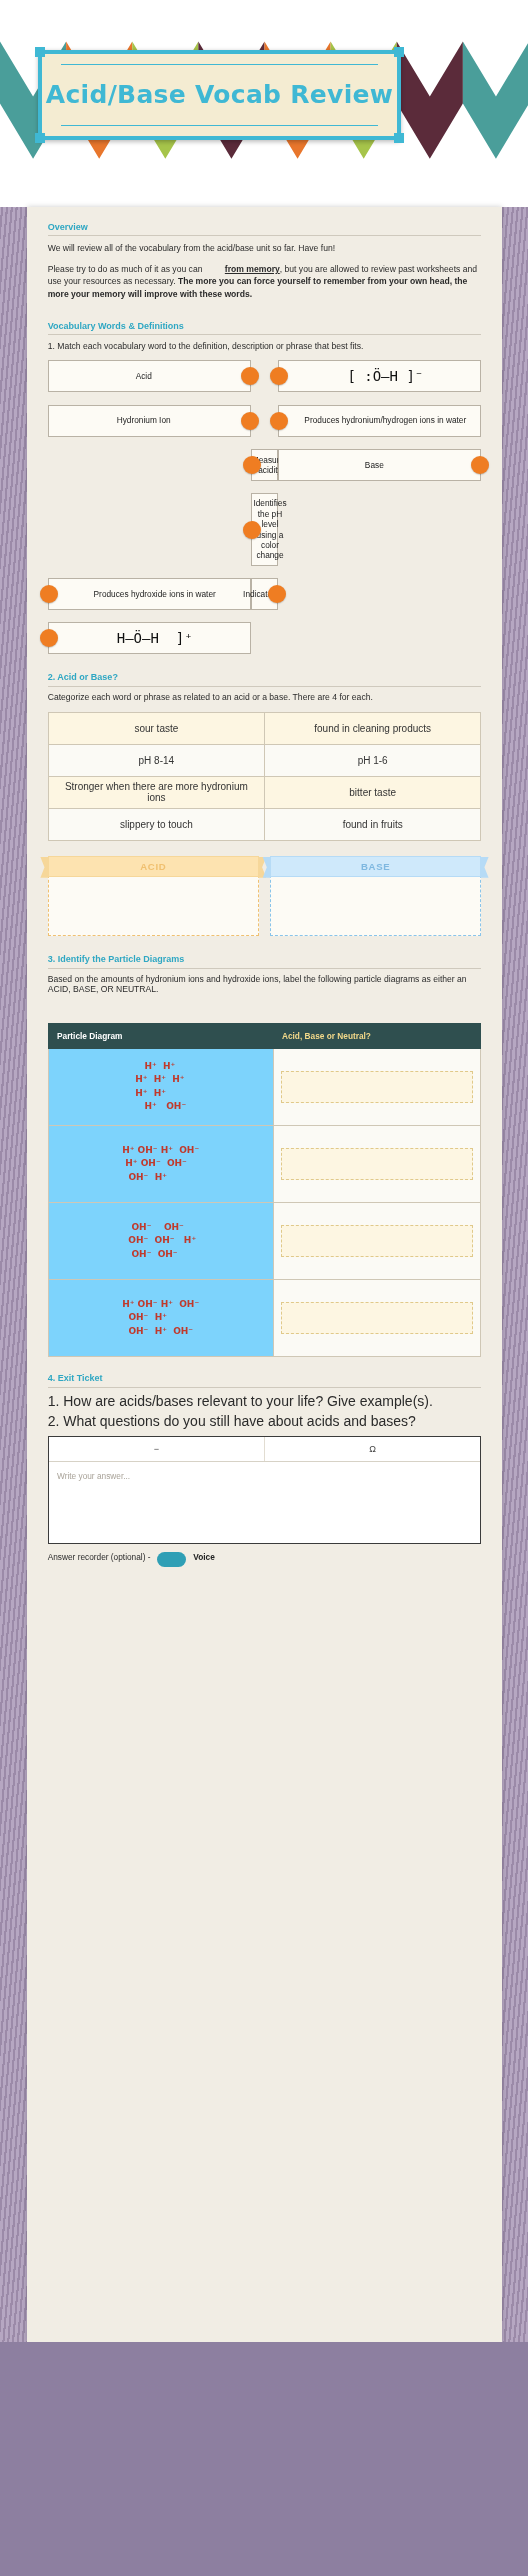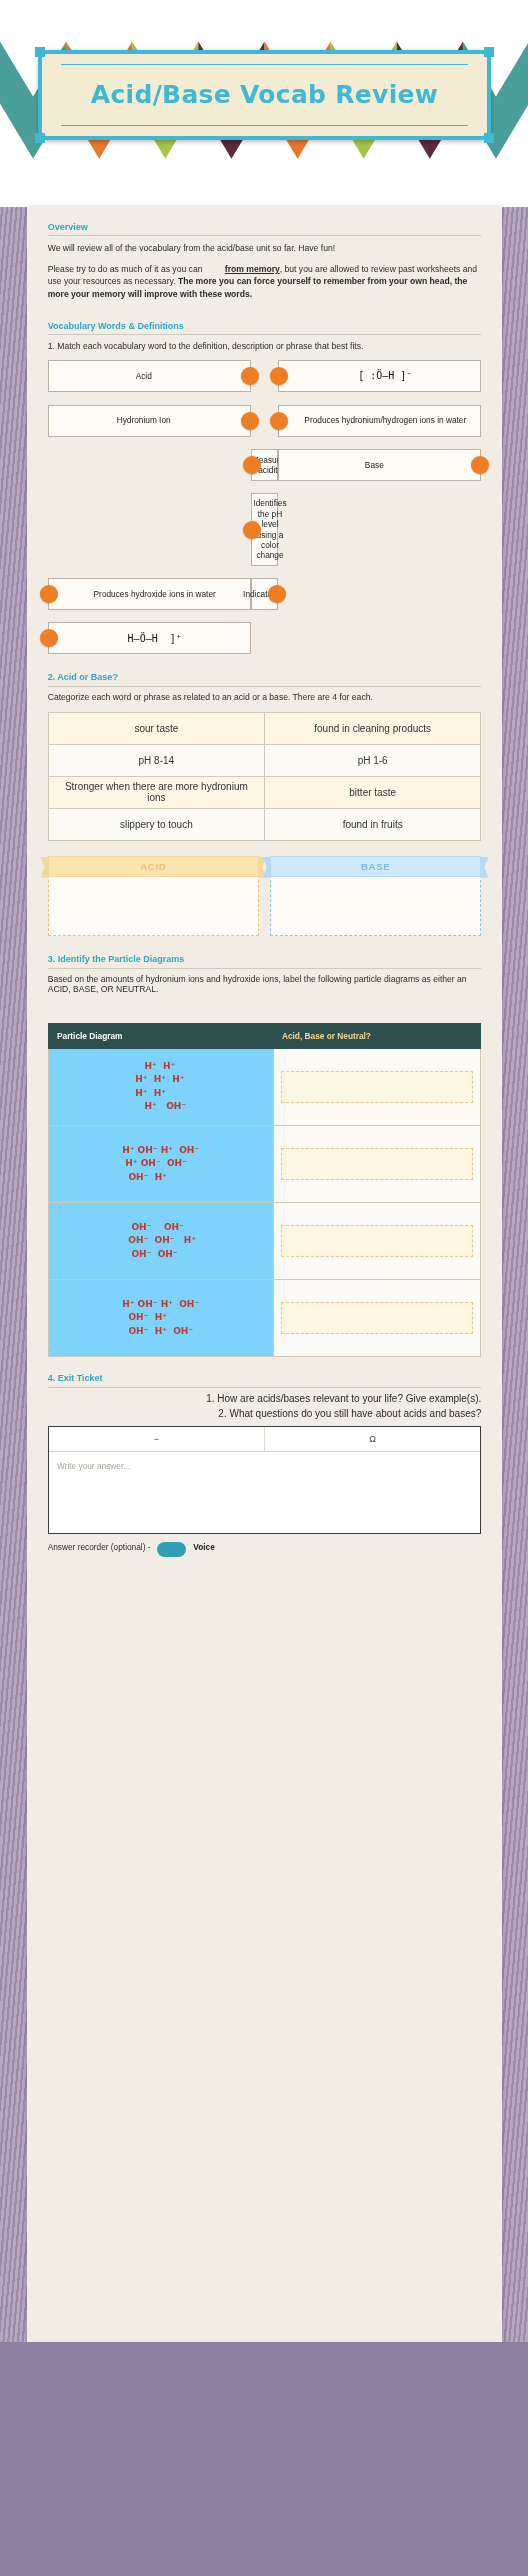--- a/index.html
+++ b/index.html
@@ -26,24 +26,24 @@
     height: 207px;
     overflow: hidden;
     background: #ffffff;
   }
   .zig {
     position:absolute; left:0; top:0; width:529px; height:207px;
   }
   .hero-card {
     position:absolute;
     left: 38px; top: 50px;
-    width: 453px; height: 90px;
+    width: 363px; height: 90px;
     background: #f4ecd2;
     border: 4.1px solid #3fb8d4;
-    border-radius: 9px;
+    border-radius: 3px;
     box-shadow: 0 1.4px 4.1px rgba(0,0,0,0.25);
   }
   .hero-card .inner-line-top,
   .hero-card .inner-line-bot {
     position:absolute; left: 19px; right: 19px; height: 1.4px; background:#3fb8d4;
   }
   .hero-card .inner-line-top { top: 9.6px; }
   .hero-card .inner-line-bot { bottom: 9.6px; }
   .hero-title {
     position:absolute; left:0; right:0; top: 26px;
@@ -119,21 +119,21 @@
     background:#ef7d22;
     position:absolute;
     box-shadow: 0 0.7px 1.4px rgba(0,0,0,0.25);
   }
   .dot.r { right:-9px; top:50%; transform:translateY(-50%); }
   .dot.l { left:-9px; top:50%; transform:translateY(-50%); }
   .spacer { }
 
   .lewis {
     font-family: "DejaVu Sans Mono", monospace;
-    font-size: 10px;
+    font-size: 14px;
     color:#111;
     white-space: pre;
     line-height: 1.15;
   }
 
   
   .cat-table {
     width:100%;
     border-collapse: collapse;
     margin-bottom: 15px;
@@ -206,21 +206,21 @@
     color:#c0392b;
     font-weight:700;
     font-size: 9px;
     line-height: 1.5;
     white-space: pre;
     display:inline-block;
     text-align:left;
   }
 
   
-  .exit-q { font-size:10px; color:#2b2b2b; margin: 0 0 4.1px 0; text-align: right; }
+  .exit-q { font-size:14px; color:#2b2b2b; margin: 0 0 4.1px 0; }
   .rte {
     border: 0.7px solid #3b3b3b;
     background:#ffffff;
     margin-top: 6.9px;
   }
   .rte-toolbar {
     display:flex; align-items:center;
     border-bottom: 0.7px solid #d7d2c6;
     height: 25px;
   }

